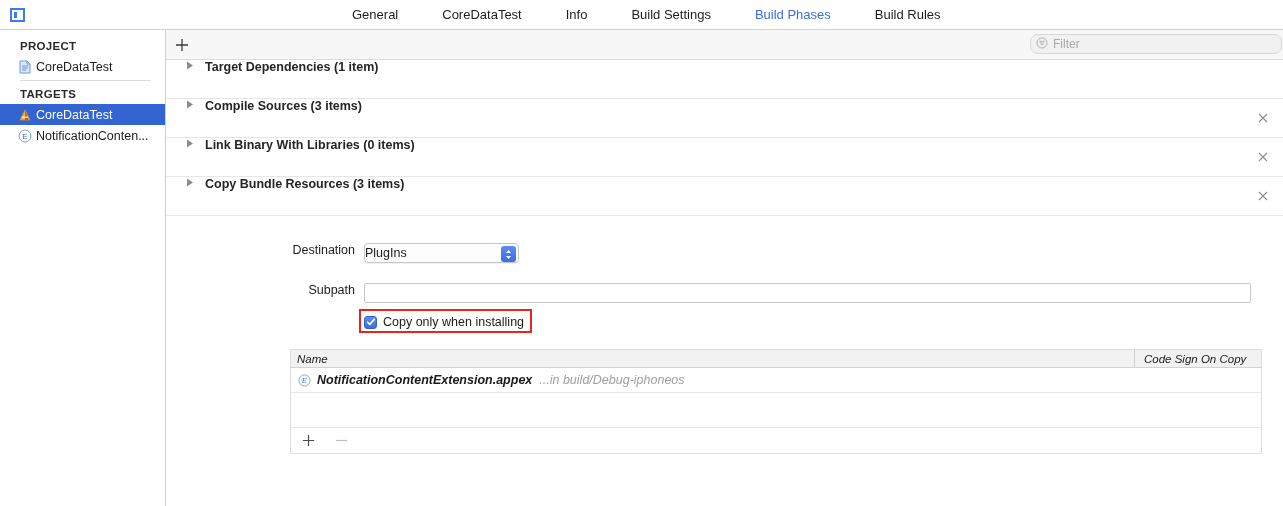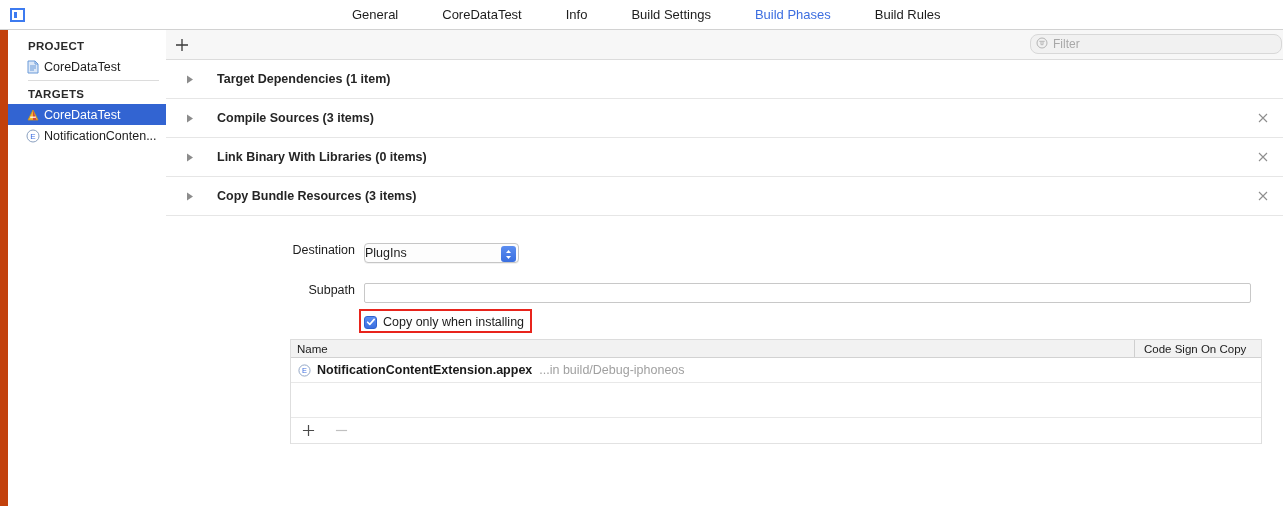--- a/index.html
+++ b/index.html
@@ -42,21 +42,21 @@
     color: #1d1d1d;
     padding: 0 22px;
     line-height: 30px;
     white-space: nowrap;
     cursor: default;
   }
   .tab.active { color: #3d6ee0; }
 
   
   .sidebar {
-    position: absolute; left: 8px; top: 30px;
+    position: absolute; left: 0; top: 30px;
     width: 166px; height: 476px;
     background: #ffffff;
     border-right: 1px solid #d0d0d0;
   }
   .side-group-title {
     font-size: 11.5px;
     font-weight: bold;
     color: #2a2a2a;
     letter-spacing: 0.3px;
     padding: 0 0 0 20px;
@@ -120,24 +120,23 @@
   }
   .filter-field .ph {
     font-size: 12px; color: #a8a8a8;
   }
 
   
   .phase-row {
     position: relative;
     height: 39px;
     border-bottom: 1px solid #e6e6e6;
-    display: flex; align-items: center;
+    display: flex; 
     padding-left: 19px;
     cursor: default;
-    gap: 12px;
   }
   .tri {
     width: 10px; height: 10px;
     margin-right: 10px;
     flex: none;
     display: flex; align-items: center; justify-content: center;
   }
   .phase-title {
     font-size: 12.5px;
     font-weight: bold;
@@ -239,23 +238,24 @@
   .check-annot {
     position: absolute;
     left: 193px; top: -2px;
     width: 173px; height: 24px;
     border: 2px solid #e8241c;
     pointer-events: none;
   }
 
   
   .table {
-    margin: 6px 21px 0 124px;
+    margin: 16px 21px 0 124px;
     border-left: 1px solid #dedede;
     border-right: 1px solid #dedede;
+    font-style: italic;
   }
   .thead {
     position: relative;
     height: 19px;
     background: #f2f2f2;
     border-top: 1px solid #dcdcdc;
     border-bottom: 1px solid #d2d2d2;
     display: flex; align-items: center;
   }
   .th-name {

